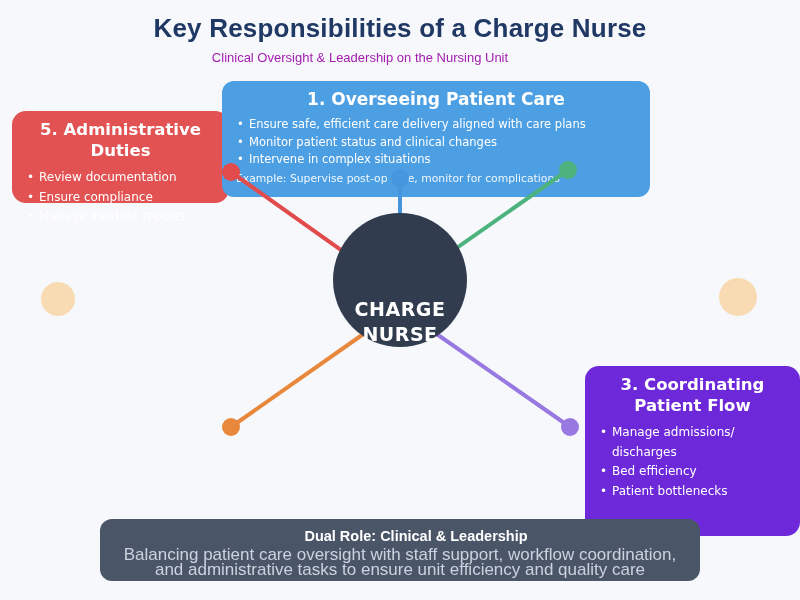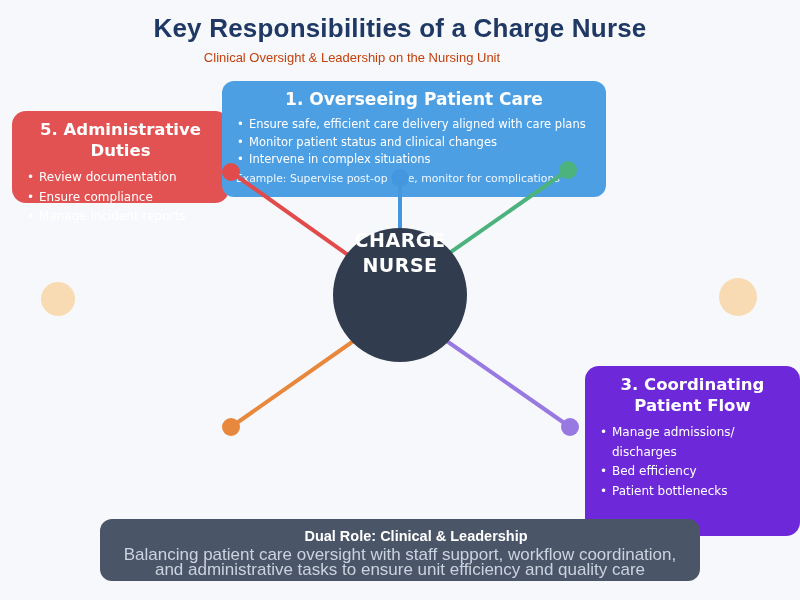--- a/index.html
+++ b/index.html
@@ -15,45 +15,45 @@
 
   
   .page-title {
     position: absolute; top: 13px; left: 0; width: 800px;
     text-align: center;
     font-family: "Liberation Sans", sans-serif;
     font-size: 26px; font-weight: bold; color: #1F3864;
     letter-spacing: 0.2px;
   }
   .page-subtitle {
-    position: absolute; top: 50px; left: 0; width: 704px;
+    position: absolute; top: 50px; left: 8px; width: 704px;
     text-align: center;
     font-family: "Liberation Sans", sans-serif;
-    font-size: 13px; color: #c2410c;
+    font-size: 13px; color: #a21caf;
   }
 
   
   .box {
     position: absolute; box-sizing: border-box;
     color: #ffffff; border-radius: 14px;
     padding: 8px 14px 0 14px;
   }
   .box-title {
     font-weight: bold; text-align: center;
   }
   .bullet {
     position: relative; padding-left: 13px;
   }
   .bullet::before {
     content: "\2022"; position: absolute; left: 1px; top: 0;
   }
 
   
   .box-blue {
-    left: 222px; top: 81px; width: 384px; height: 116px;
+    left: 222px; top: 81px; width: 428px; height: 116px;
     background: #4D9FE3; z-index: 2; border-radius: 12px;
     padding: 6px 14px 0 14px;
   }
   .box-blue .box-title { font-size: 17px; line-height: 24px; margin-bottom: 5px; }
   .box-blue .bullet { font-size: 11.5px; line-height: 17.5px; white-space: nowrap; }
   .box-blue .example { font-size: 10.8px; line-height: 14px; margin-top: 3px; white-space: nowrap; color: #F0F7FE; }
 
   
   .box-red    { left: 12px;  top: 111px; width: 217px; height: 92px; background: #E25252; z-index: 1; }
   .box-green  { left: 576px; top: 110px; width: 213px; height: 123px; background: #5CBC86; z-index: 1; }
@@ -63,25 +63,25 @@
   .side-title { font-size: 16.5px; line-height: 21px; margin-bottom: 7px; }
   .box-red .bullet, .box-orange .bullet, .box-purple .bullet, .box-green .bullet {
     font-size: 12px; line-height: 19.5px;
   }
   .box-orange .bullet { line-height: 19px; }
   .box-green .bullet { line-height: 19px; }
   .sub-bullet { font-size: 11.5px; line-height: 16.5px; padding-left: 21px; }
 
   
   .center-node {
-    position: absolute; left: 333px; top: 228px;
+    position: absolute; left: 333px; top: 213px;
     width: 134px; height: 134px; border-radius: 50%;
     background: #313D4F; z-index: 4;
     display: flex; flex-direction: column;
-    align-items: center; justify-content: flex-start;
+    align-items: center; justify-content: flex-end;
     color: #ffffff; font-weight: bold;
     font-size: 19px; line-height: 25px; letter-spacing: 0.5px;
     text-align: center;
   }
 
   
   .overlay {
     position: absolute; left: 0; top: 0; z-index: 3;
     pointer-events: none;
   }

